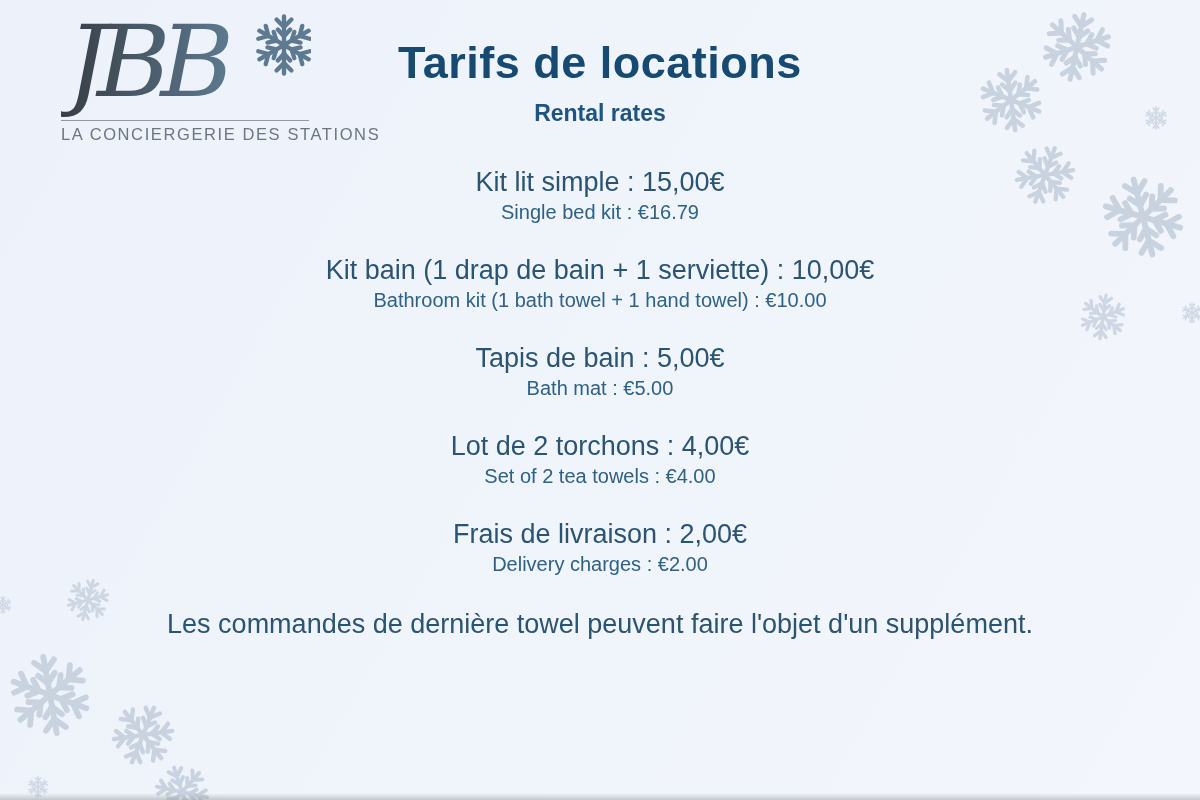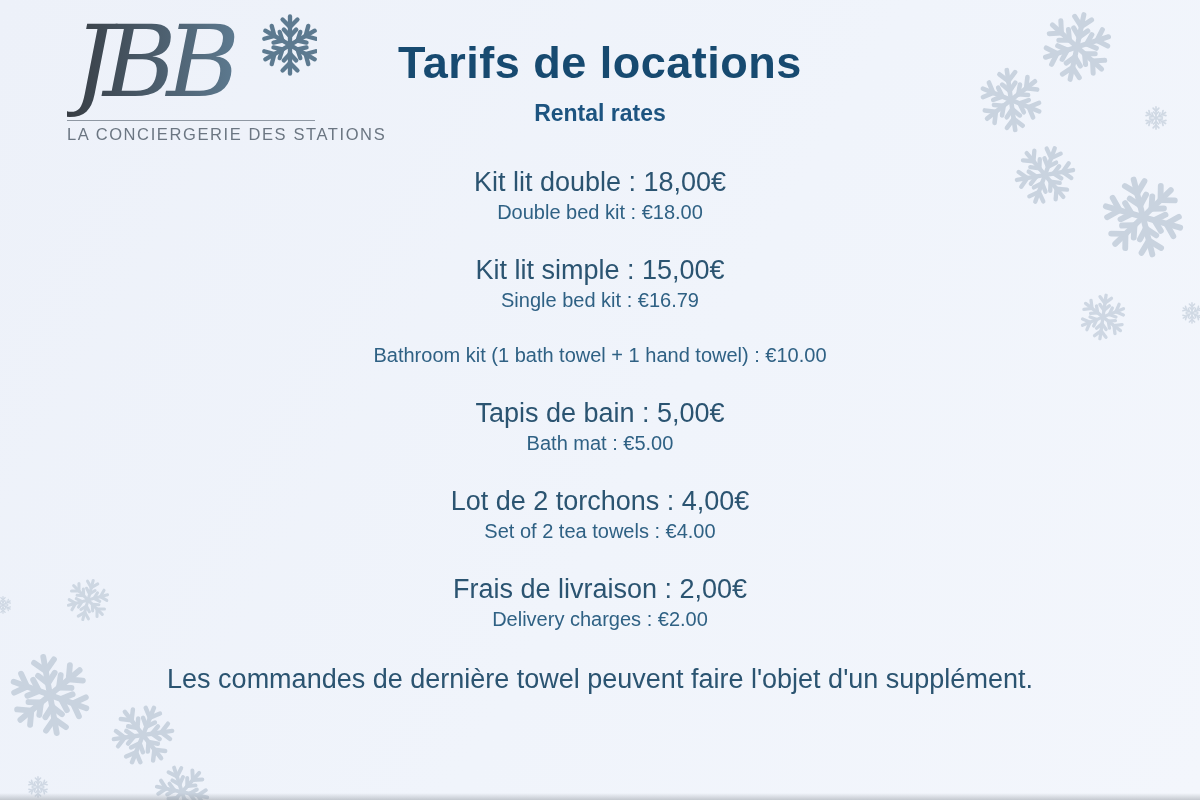--- a/index.html
+++ b/index.html
@@ -5,21 +5,21 @@
   html,body{margin:0;padding:0;background:#dfe4ec;}
   .page{
     position:relative;width:1200px;height:800px;overflow:hidden;
     background:linear-gradient(120deg,#edf1f9 0%,#f0f4fb 55%,#f3f6fc 100%);
     font-family:"Liberation Sans",sans-serif;
   }
   
   .flake{position:absolute;color:#c3cedb;opacity:.85;pointer-events:none;}
   .flake svg{display:block;width:100%;height:100%;}
   
-  .logo{position:absolute;left:67px;top:6px;width:250px;}
+  .logo{position:absolute;left:61px;top:6px;width:250px;}
   .logo-script{display:block;}
   .logo-line{border:none;border-top:1.5px solid #8f98a3;margin:2px 0 4px 0;width:248px;}
   .logo-tagline{
     font-size:16.5px;letter-spacing:1.6px;color:#6b7682;
     text-align:center;white-space:nowrap;font-weight:400;
   }
   
   .content{position:absolute;left:0;top:0;width:1200px;text-align:center;}
   .title{
     margin-top:32px;font-size:45px;line-height:62px;font-weight:800;
@@ -175,28 +175,25 @@
     <hr class="logo-line">
     <div class="logo-tagline">LA CONCIERGERIE DES STATIONS</div>
   </div>
 
   <div class="content">
     <div class="title">Tarifs de locations</div>
     <div class="subtitle">Rental rates</div>
 
     <div class="items">
       <div class="item">
-        <div class="line-fr">Kit lit double : 18,00€</div>
-        <div class="line-en">Double bed kit : €18.00</div>
-      </div>
-      <div class="item">
         <div class="line-fr">Kit lit simple : 15,00€</div>
         <div class="line-en">Single bed kit : €16.79</div>
       </div>
       <div class="item">
+        <div class="line-fr">Kit bain (1 drap de bain + 1 serviette) : 10,00€</div>
         <div class="line-en">Bathroom kit (1 bath towel + 1 hand towel) : €10.00</div>
       </div>
       <div class="item">
         <div class="line-fr">Tapis de bain : 5,00€</div>
         <div class="line-en">Bath mat : €5.00</div>
       </div>
       <div class="item">
         <div class="line-fr">Lot de 2 torchons : 4,00€</div>
         <div class="line-en">Set of 2 tea towels : €4.00</div>
       </div>

